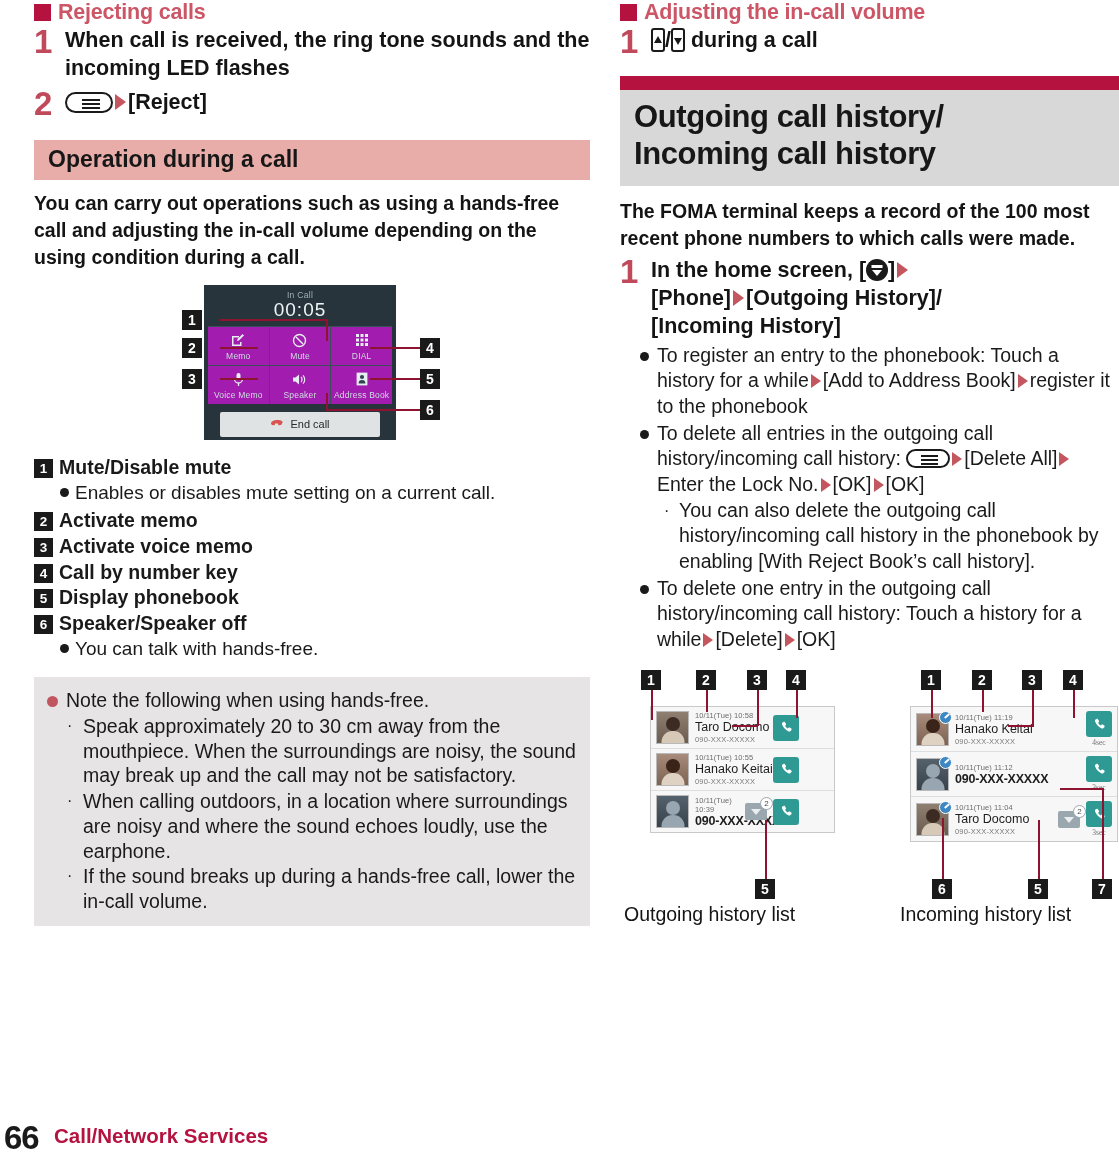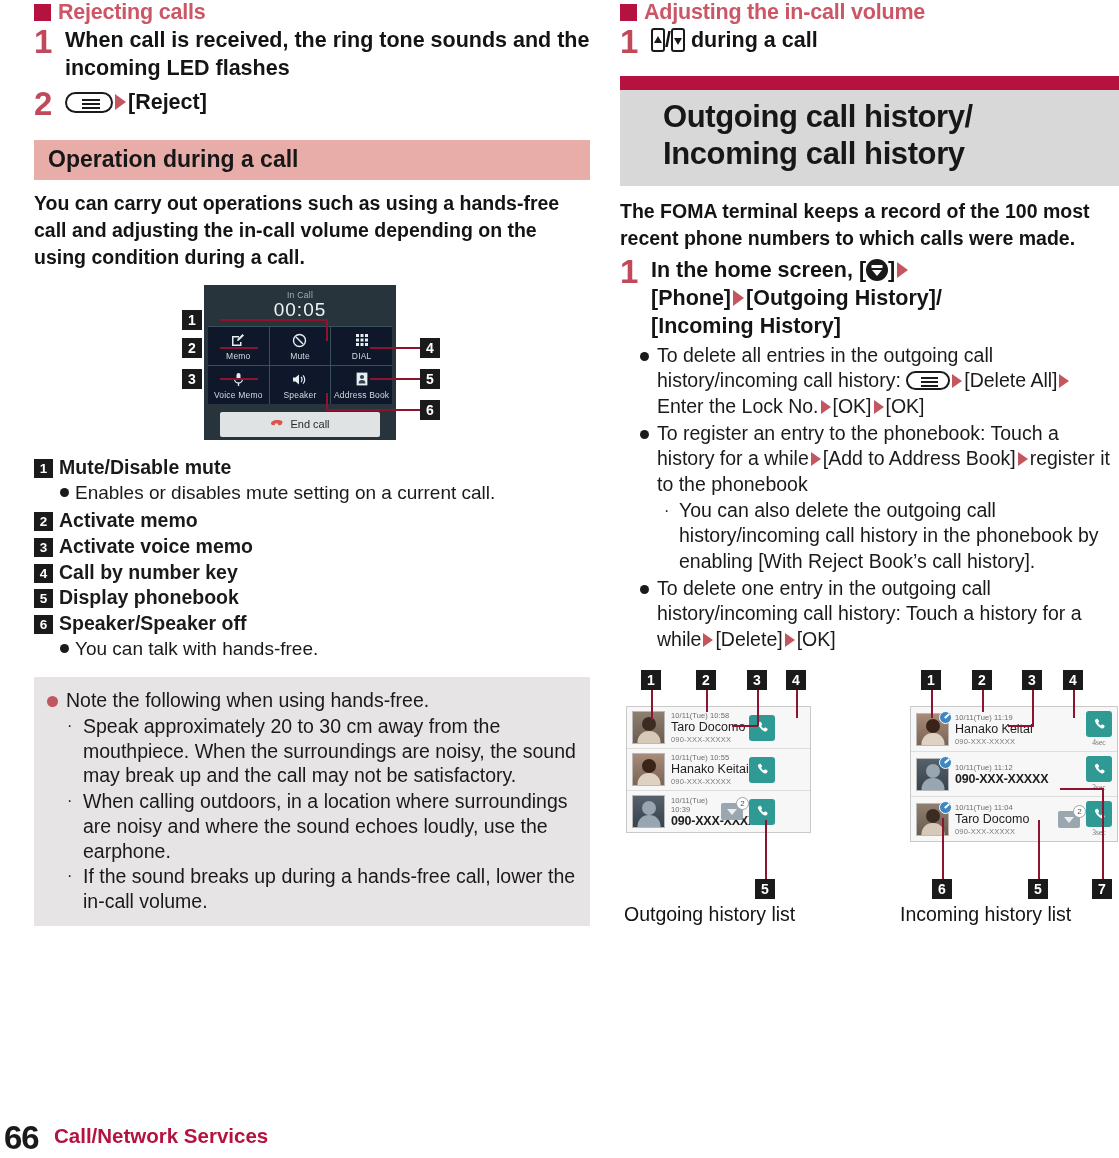--- a/index.html
+++ b/index.html
@@ -66,21 +66,21 @@
   
   .body-bold { font-size:19.5px; font-weight:bold; line-height:1.38; color:#141414; }
 
   
   .phone-wrap { position:relative; width:556px; height:160px; margin-top:14px; }
   .phone { position:absolute; left:170px; top:0; width:192px; height:155px; background:#28343c; }
   .ph-status { text-align:center; color:#9fb0b8; font-size:8.5px; padding-top:5px; letter-spacing:.3px; }
   .ph-timer  { text-align:center; color:#eef4f6; font-size:19px; letter-spacing:1px; margin-top:-1px; font-weight:normal; }
   .ph-grid { display:grid; grid-template-columns:1fr 1fr 1fr; grid-template-rows:1fr 1fr;
              margin:5px 4px 0 4px; background:#3a5059; gap:1px; border-top:1px solid #3a5059; }
-  .ph-cell { background:#0f172a; text-align:center; padding:5px 0 4px 0; }
+  .ph-cell { background:#a21caf; text-align:center; padding:5px 0 4px 0; }
   .ph-ico { height:17px; display:flex; align-items:center; justify-content:center; color:#e6eef1; }
   .ph-lbl { color:#cfdde2; font-size:8.5px; margin-top:2px; letter-spacing:.2px; }
   .ph-end { margin:8px 16px 0 16px; background:#dfe3e4; border-radius:2px; height:25px;
             display:flex; align-items:center; justify-content:center; gap:5px; }
   .ph-end span { color:#2a2a2a; font-size:11px; }
 
   
   .co { position:absolute; width:20px; height:20px; background:#1a1a1a; color:#fff;
         font-size:14px; font-weight:bold; display:flex; align-items:center; justify-content:center;
         font-family:"Liberation Sans", sans-serif; }
@@ -108,34 +108,34 @@
   
   .footer { position:absolute; left:0; bottom:0; width:987px; height:44px; }
   .pg-num { position:absolute; left:4px; bottom:4px; font-size:33px; font-weight:bold;
             color:#1a1a1a; line-height:1; letter-spacing:-1px; }
   .pg-ttl { position:absolute; left:54px; bottom:10px; font-size:20.5px; font-weight:bold; color:#b5123f; }
 
   
   .chap { margin-top:20px; }
   .chap-bar { height:14px; background:#b5123f; }
   .chap-box { background:#d8d8d8; padding:9px 14px 14px 14px; }
-  .chap-box span { display:block; font-size:31px; font-weight:bold; color:#171717; line-height:1.18; letter-spacing:-.4px;margin-left:29px; }
+  .chap-box span { display:block; font-size:31px; font-weight:bold; color:#171717; line-height:1.18; letter-spacing:-.4px; }
 
   
   .rb { display:flex; gap:8px; padding-left:20px; margin-top:2px; }
   .rb-dot { width:9px; height:9px; border-radius:50%; background:#1a1a1a; flex:0 0 auto; margin-top:9px; }
   .rb-txt { font-size:19.5px; line-height:1.30; }
   .rsb { display:flex; gap:8px; padding-left:44px; margin-top:1px; }
   .rsb-b { flex:0 0 auto; font-size:16px; line-height:1.6; width:7px; }
   .rsb-txt { font-size:19.5px; line-height:1.30; }
 
   
   .hist-area { position:relative; margin-top:16px; height:265px; }
   .hist { position:absolute; width:185px; background:#f2f2f2; border:1px solid #c9c9c9; }
-  .hist.out { left:6px; top:38px; }
+  .hist.out { left:30px; top:38px; }
   .hist.inc { left:290px; top:38px; width:208px; }
   .hrow { display:flex; align-items:center; gap:6px; padding:4px 5px; border-bottom:1px solid #dedede;
           background:#f7f7f7; position:relative; }
   .hrow:last-child { border-bottom:none; }
   .avatar { width:33px; height:33px; flex:0 0 auto; position:relative; border:1px solid #b9b9b9; }
   .av-m { background:linear-gradient(#8e7f70,#6b5c50); }
   .av-f { background:linear-gradient(#a88b7a,#7d6352); }
   .av-anon { background:linear-gradient(#55616b,#37424b); }
   .av-face { position:absolute; left:50%; transform:translateX(-50%); }
   .av-head { top:5px; width:14px; height:14px; border-radius:50%; }
@@ -394,29 +394,29 @@
       <div class="step-txt">
         <span>In the home screen, </span>[<span class="key-home"><em class="bar"></em><em class="tri"></em></span>]<span class="arr"></span><br>
         <span>[Phone]</span><span class="arr"></span><span>[Outgoing History]/</span><br>
         <span>[Incoming History]</span>
       </div>
     </div>
 
     <div class="rb">
       <div class="rb-dot"></div>
       <div class="rb-txt">
-        <span>To delete all entries in the outgoing call history/incoming call history:</span>
-        <span class="key-menu key-menu-sm"><i></i><i></i><i></i></span><span class="arr arr-sm"></span><span>[Delete All]</span><span class="arr arr-sm"></span><span> Enter the Lock No.</span><span class="arr arr-sm"></span><span>[OK]</span><span class="arr arr-sm"></span><span>[OK]</span>
+        <span>To register an entry to the phonebook: Touch a history for a while</span><span class="arr arr-sm"></span><span>[Add to Address Book]</span><span class="arr arr-sm"></span><span>register it to the phonebook</span>
       </div>
     </div>
 
     <div class="rb">
       <div class="rb-dot"></div>
       <div class="rb-txt">
-        <span>To register an entry to the phonebook: Touch a history for a while</span><span class="arr arr-sm"></span><span>[Add to Address Book]</span><span class="arr arr-sm"></span><span>register it to the phonebook</span>
+        <span>To delete all entries in the outgoing call history/incoming call history:</span>
+        <span class="key-menu key-menu-sm"><i></i><i></i><i></i></span><span class="arr arr-sm"></span><span>[Delete All]</span><span class="arr arr-sm"></span><span> Enter the Lock No.</span><span class="arr arr-sm"></span><span>[OK]</span><span class="arr arr-sm"></span><span>[OK]</span>
       </div>
     </div>
 
     <div class="rsb">
       <div class="rsb-b">·</div>
       <div class="rsb-txt">You can also delete the outgoing call history/incoming call history in the phonebook by enabling [With Reject Book’s call history].</div>
     </div>
 
     <div class="rb">
       <div class="rb-dot"></div>

